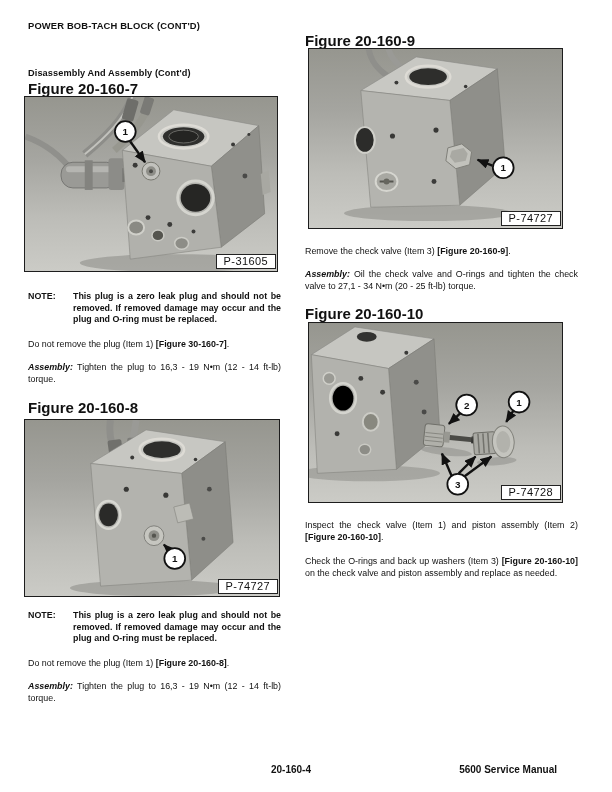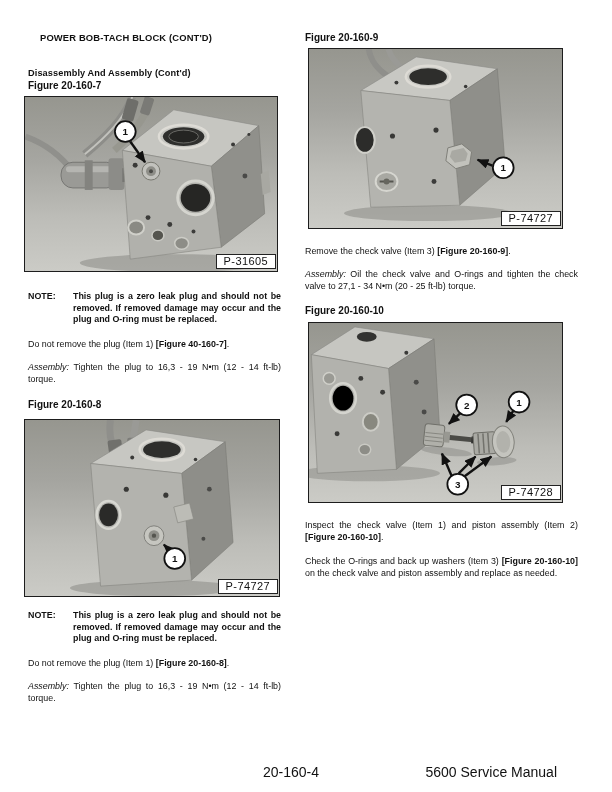--- a/index.html
+++ b/index.html
@@ -4,47 +4,47 @@
 <style>
   html,body{margin:0;padding:0;}
   body{
     width:612px;height:792px;position:relative;background:#ffffff;
     font-family:"Liberation Sans", sans-serif;color:#111;
     -webkit-font-smoothing:antialiased;
   }
   .abs{position:absolute;}
   .h-main{font-weight:bold;font-size:9.4px;letter-spacing:.15px;}
   .h-sub{font-weight:bold;font-size:9.2px;letter-spacing:.1px;}
-  .fig-label{font-weight:bold;font-size:10px;}
+  .fig-label{font-weight:bold;font-size:15px;}
   .body-text{font-size:8.9px;line-height:11.6px;}
   .just{text-align:justify;}
   .bold{font-weight:bold;}
-  .bold-italic{font-weight:normal;font-style:italic;}
+  .bold-italic{font-weight:bold;font-style:italic;}
   .note{display:flex;font-weight:bold;gap:8px;}
   .note-prefix{width:37px;flex-shrink:0;}
   .note-body{flex:1;text-align:justify;}
   .photo{
     position:absolute;box-sizing:border-box;border:1.6px solid #1d1d1d;
     background:linear-gradient(180deg,#96968f 0%,#a5a5a0 35%,#bdbdb8 70%,#cbcbc6 100%);
     overflow:hidden;
   }
   .photo svg{display:block;width:100%;height:100%;}
   .photo-id{
     position:absolute;right:1px;bottom:2px;background:#fff;border:1px solid #222;
     font-size:11px;line-height:9px;padding:2px 7px;letter-spacing:.4px;color:#111;
   }
   .co-num{font:bold 10px "Liberation Sans",sans-serif;text-anchor:middle;fill:#111;}
   .co-circle{fill:#fff;stroke:#111;stroke-width:1.8;}
   .arrow{stroke:#111;stroke-width:2.4;fill:none;}
-  .footer-text{font-weight:normal;font-size:14px;}
+  .footer-text{font-weight:bold;font-size:10px;}
 </style>
 </head>
 <body>
 
-<div class="abs h-main" style="left:28px;top:32px;width:260px;margin-left:12px;">POWER BOB-TACH BLOCK (CONT'D)</div>
+<div class="abs h-main" style="left:28px;top:20px;width:260px;">POWER BOB-TACH BLOCK (CONT'D)</div>
 <div class="abs h-sub" style="left:28px;top:68px;width:260px;">Disassembly And Assembly (Cont'd)</div>
 
 <div class="abs fig-label" style="left:28px;top:80px;">Figure 20-160-7</div>
 
 <div class="photo" style="left:24px;top:96px;width:254px;height:176px;">
   <svg viewBox="0 0 254 176">
     <defs>
       <marker id="ah1" markerUnits="userSpaceOnUse" markerWidth="13" markerHeight="11" refX="11" refY="5" orient="auto">
         <path d="M0,0 L12,5 L0,10 Z" fill="#111"></path>
       </marker>
@@ -99,21 +99,21 @@
   </svg>
   <div class="photo-id">P-31605</div>
 </div>
 
 <div class="abs body-text note" style="left:28px;top:291px;width:253px;">
   <span class="note-prefix">NOTE:</span>
   <span class="note-body">This plug is a zero leak plug and should not be removed. If removed damage may occur and the plug and O-ring must be replaced.</span>
 </div>
 
 <div class="abs body-text" style="left:28px;top:339px;width:253px;">
-  <span>Do not remove the plug (Item 1) </span><span class="bold">[Figure 40-160-7]</span><span>.</span>
+  <span>Do not remove the plug (Item 1) </span><span class="bold">[Figure 30-160-7]</span><span>.</span>
 </div>
 
 <div class="abs body-text just" style="left:28px;top:362px;width:253px;">
   <span class="bold-italic">Assembly:</span><span> Tighten the plug to 16,3 - 19 N•m (12 - 14 ft-lb) torque.</span>
 </div>
 
 <div class="abs fig-label" style="left:28px;top:399px;">Figure 20-160-8</div>
 
 <div class="photo" style="left:24px;top:419px;width:256px;height:178px;">
   <svg viewBox="0 0 256 178">

